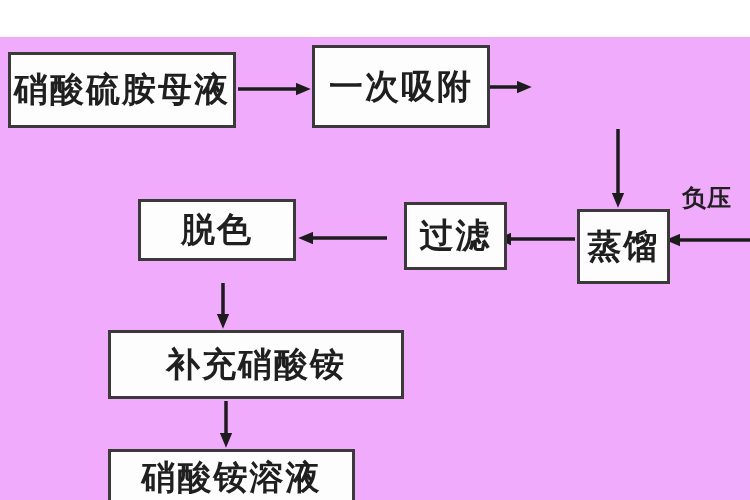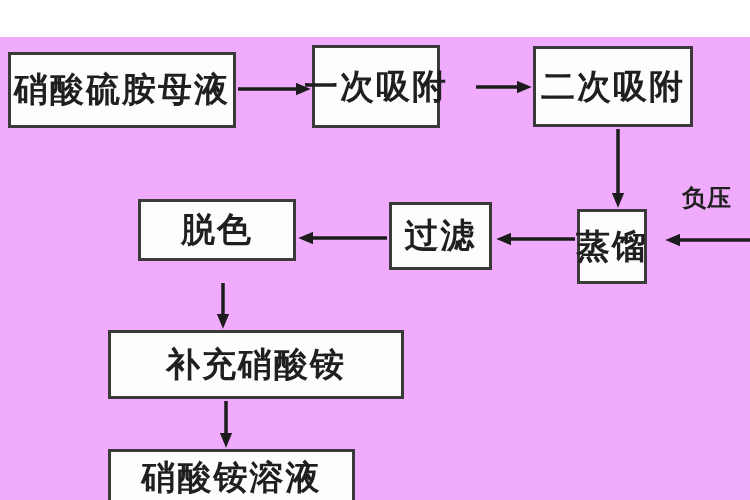--- a/index.html
+++ b/index.html
@@ -32,24 +32,24 @@
   }
   .floating-label {
     position: absolute;
     font-size: 24px;
     font-weight: bold;
     color: #1f1f1f;
     letter-spacing: 1px;
     white-space: nowrap;
   }
   #node-mother-liquor       { left:   8px; top:  15px; width: 228px; height: 76px; }
-  #node-first-adsorption    { left: 312px; top:   8px; width: 128px; height: 83px; }
+  #node-first-adsorption    { left: 312px; top:   8px; width: 178px; height: 83px; }
   #node-second-adsorption   { left: 533px; top:   9px; width: 160px; height: 81px; }
-  #node-distillation        { left: 577px; top: 172px; width:  70px; height: 75px; }
-  #node-filtration          { left: 389px; top: 165px; width: 103px; height: 68px; }
+  #node-distillation        { left: 577px; top: 172px; width:  93px; height: 75px; }
+  #node-filtration          { left: 404px; top: 165px; width: 103px; height: 68px; }
   #node-decolorization      { left: 138px; top: 162px; width: 158px; height: 62px; }
   #node-supplement          { left: 108px; top: 293px; width: 296px; height: 69px; }
   #node-solution            { left: 108px; top: 412px; width: 247px; height: 58px; }
   #label-negative-pressure  { left: 682px; top: 145px; }
   .arrow-layer {
     position: absolute;
     left: 0; top: 0;
     width: 750px;
     height: 500px;
     pointer-events: none;
@@ -82,21 +82,20 @@
     <line x1="575" y1="202" x2="510" y2="202" stroke="#1c1c1c" stroke-width="3.5" marker-end="url(#ah)"></line>
     <line x1="387" y1="201" x2="312" y2="201" stroke="#1c1c1c" stroke-width="3.5" marker-end="url(#ah)"></line>
     <line x1="223" y1="246" x2="223" y2="278" stroke="#1c1c1c" stroke-width="3.5" marker-end="url(#ah)"></line>
     <line x1="226" y1="364" x2="226" y2="397" stroke="#1c1c1c" stroke-width="3.5" marker-end="url(#ah)"></line>
   </svg>
 
   <div class="node" id="node-mother-liquor">硝酸硫胺母液</div>
 
   <div class="node" id="node-first-adsorption">一次吸附</div>
 
-  <div class="node" id="node-second-adsorption">二次吸附</div>
 
   <div class="node" id="node-distillation">蒸馏</div>
 
   <div class="floating-label" id="label-negative-pressure">负压</div>
 
   <div class="node" id="node-filtration">过滤</div>
 
   <div class="node" id="node-decolorization">脱色</div>
 
   <div class="node" id="node-supplement">补充硝酸铵</div>

